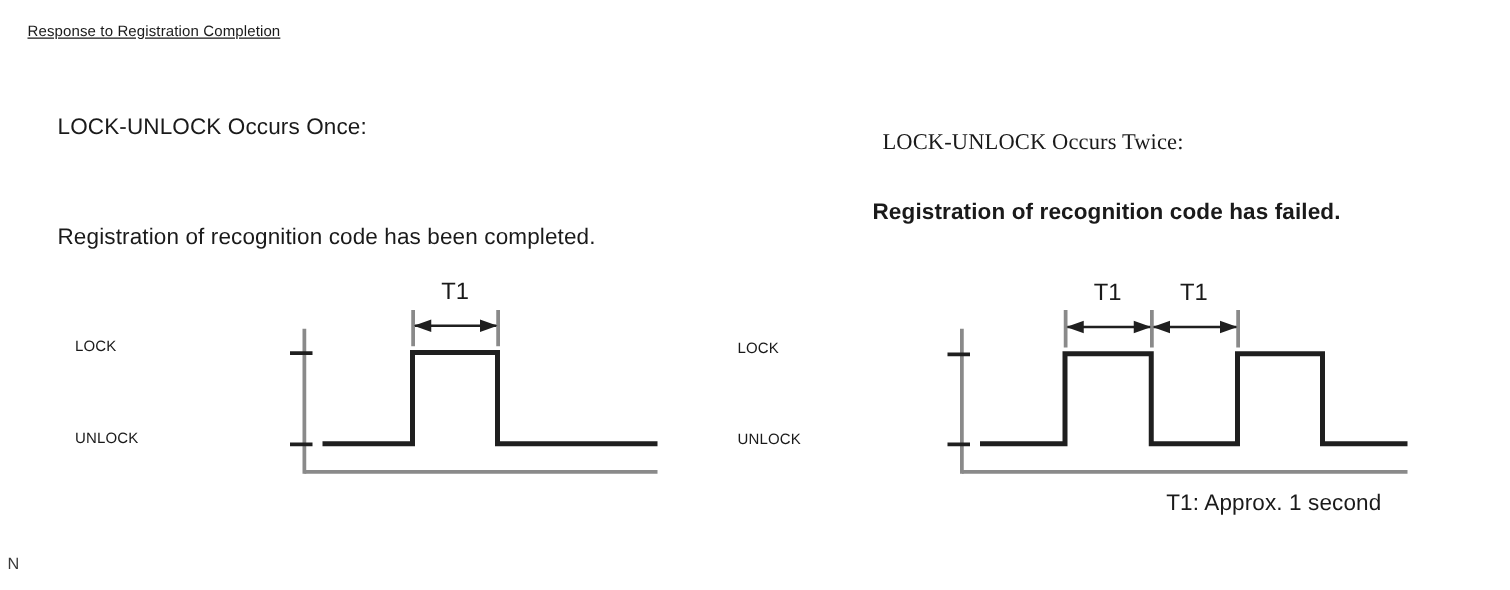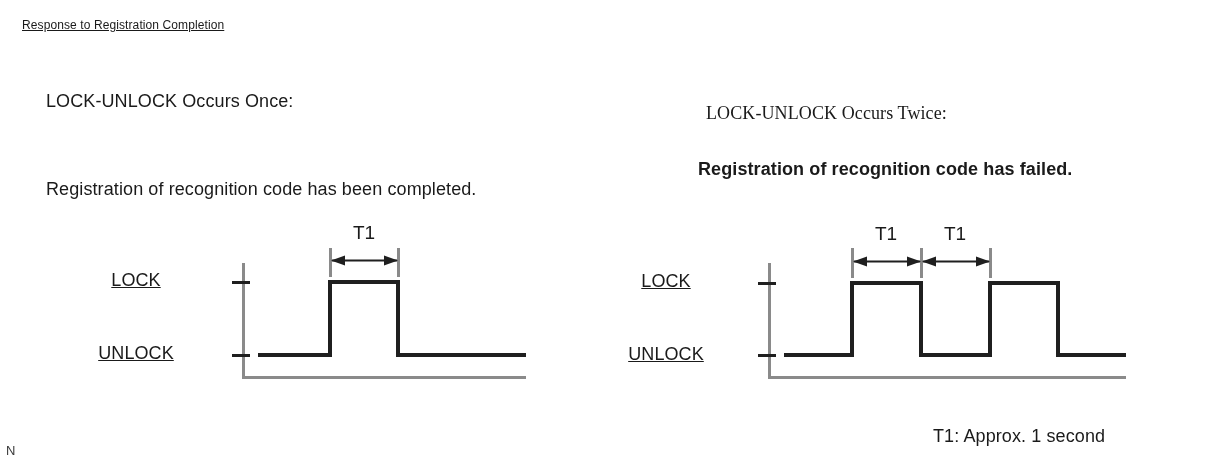--- a/index.html
+++ b/index.html
@@ -37,33 +37,32 @@
     white-space: nowrap;
     letter-spacing: 0.1px;
   }
 
   .col-left-head  { left: 46px;  top: 91px; }
   .col-left-body  { left: 46px;  top: 159px; margin-top: 20px; }
   .col-right-head { left: 706px; top: 103px; font-family: Liberation Serif, serif; }
   .col-right-body { left: 698px; top: 159px; font-weight: bold; }
 
   .axis-label {
-    font-size: 18px;
+    font-size: 12px;
     white-space: nowrap;
-    text-align: center;
+    text-align: left;
     letter-spacing: 0.1px;
-    text-decoration: underline;
   }
 
   .note {
     font-size: 18px;
     white-space: nowrap;
     letter-spacing: 0.1px;
   }
-  .note-t1 { left: 933px; top: 392px; margin-top: 34px; }
+  .note-t1 { left: 933px; top: 392px; }
 
   .corner-mark {
     left: 6px;
     top: 443px;
     font-size: 13px;
     color: #3a3a3a;
   }
 
   svg { display: block; }
   .wave { fill: none; stroke: #1f1f1f; stroke-width: 4; stroke-linejoin: miter; stroke-linecap: butt; }

